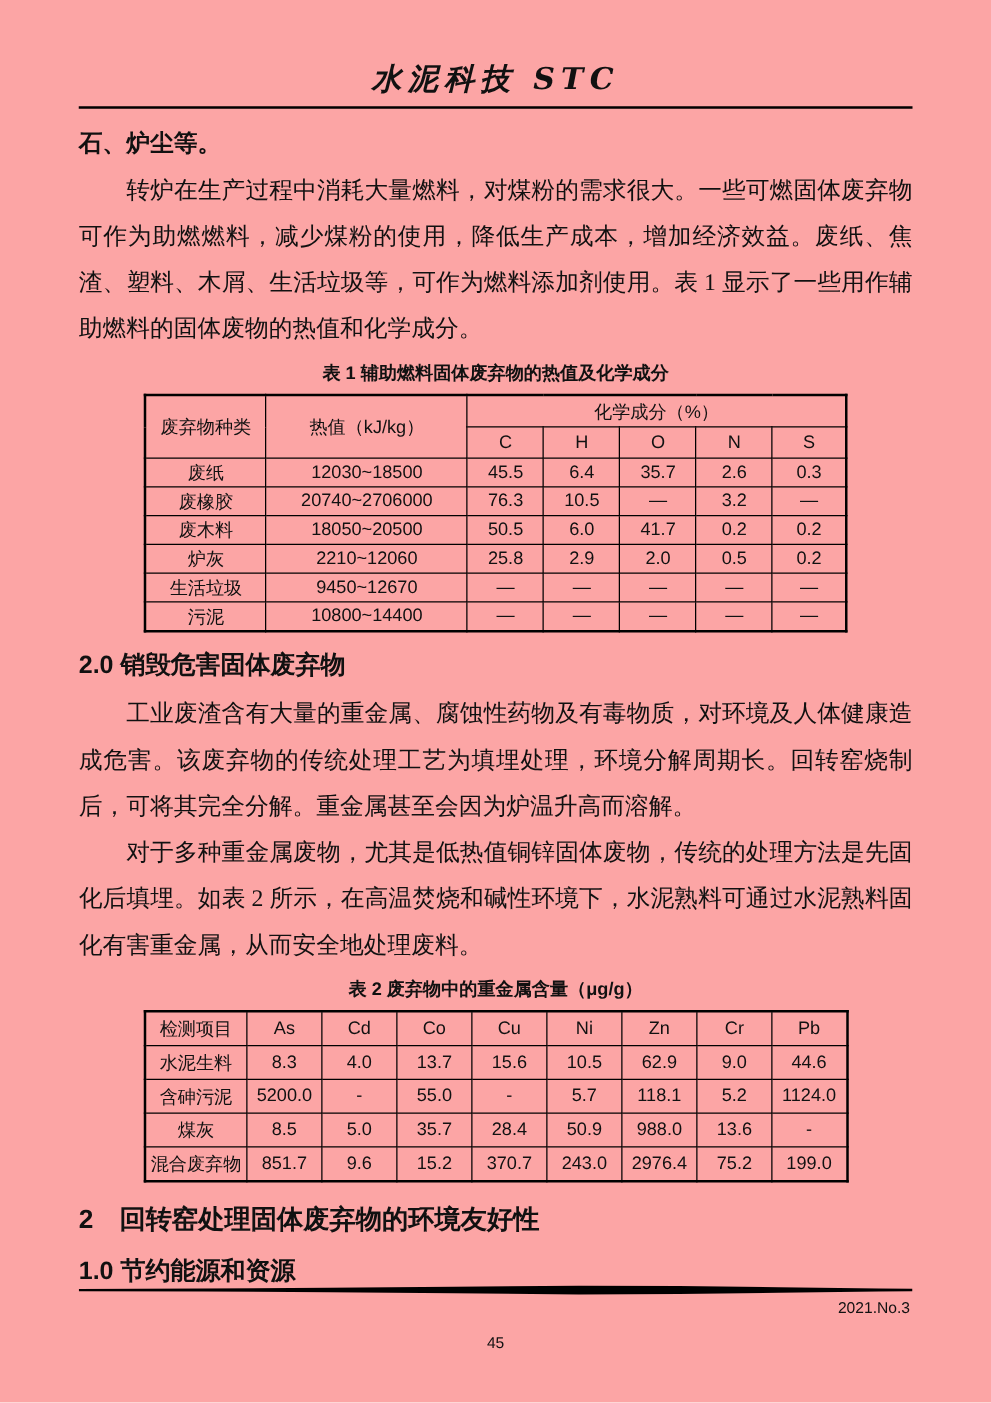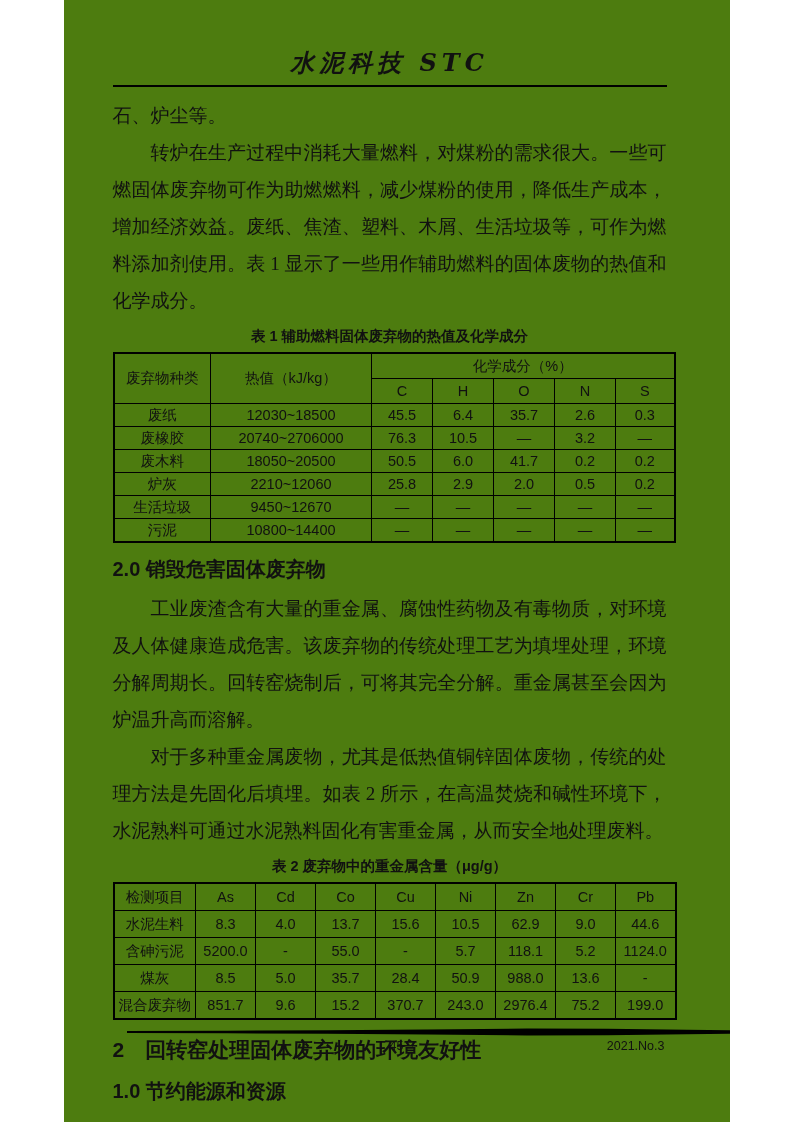--- a/index.html
+++ b/index.html
@@ -1,24 +1,24 @@
 <!DOCTYPE html>
 <html lang="zh"><head>
 <meta charset="utf-8">
 <style>
   html, body { margin: 0; padding: 0; background: #ffffff; }
   .page {
     position: relative;
-    width: 666px;
+    width: 793px;
     height: 1122px;
     margin: 0 auto;
-    background: #4d7c0f;
+    background: #fca5a5;
     color: #111111;
     box-sizing: border-box;
-    padding: 48px 63px 0 49px;
+    padding: 48px 63px 0 63px;
     font-family: "Liberation Serif", serif;
     overflow: hidden;
   }
   
   .journal-header {
     text-align: center;
     border-bottom: 2px solid #000;
     padding-bottom: 7px;
   }
   .journal-title {
@@ -29,21 +29,21 @@
     letter-spacing: 5px;
     line-height: 30px;
   }
   
   .para {
     font-size: 19px;
     line-height: 37px;
     text-align: justify;
     margin: 0;
   }
-  .para.first { margin-top: 10px; }
+  .para.first { margin-top: 10px; font-weight: bold; }
   .indent { text-indent: 2em; }
   
   .sec-heading {
     font-family: "Liberation Sans", sans-serif;
     font-weight: bold;
     margin: 0;
   }
   .h-13 { font-size: 20px; margin: 13px 0 8px 0; line-height: 26px; }
   .h-2  { font-size: 21px; margin: 16px 0 0 0; line-height: 28px; }
   .h-21 { font-size: 20px; margin: 14px 0 0 0; line-height: 26px; }
@@ -90,20 +90,21 @@
     position: relative;
     height: 20px;
     font-family: "Liberation Sans", sans-serif;
     font-size: 12.5px;
     margin-top: 2px;
   }
   .page-num {
     position: absolute;
     left: 50%;
     transform: translateX(-50%);
+    margin-top: 28px;
   }
   .issue-num {
     position: absolute;
     right: 2px;
   }
 </style>
 </head>
 <body>
 
 <div class="page">

